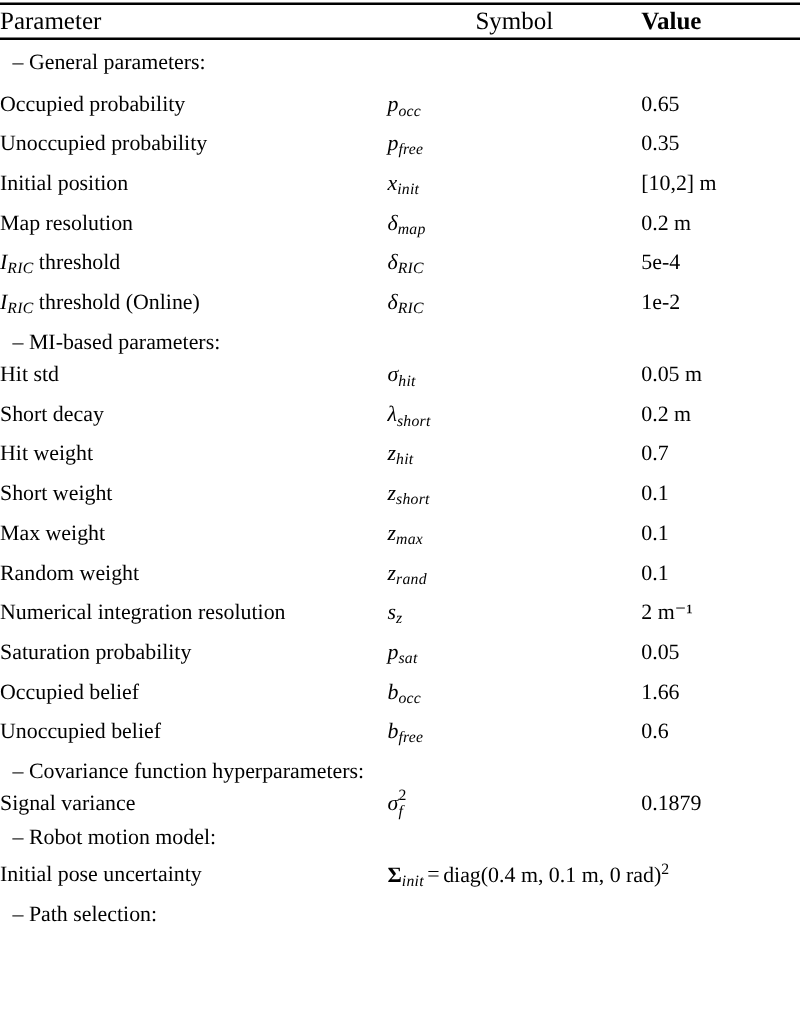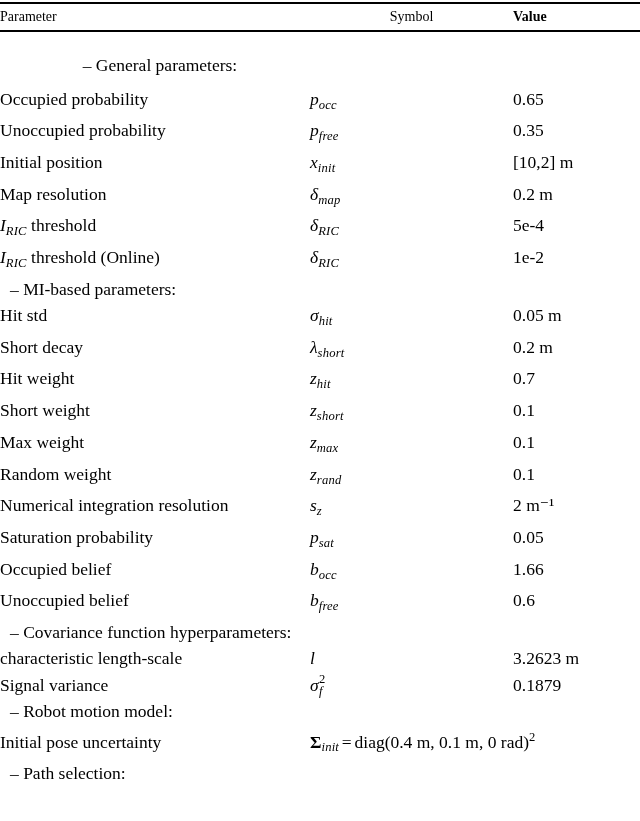--- a/index.html
+++ b/index.html
@@ -53,34 +53,34 @@
     font-weight: normal;
     line-height: 26.2px;
     height: 26.2px;
     white-space: nowrap;
     overflow: visible;
   }
 
   thead th {
     height: 36px;
     line-height: 36px;
-    font-size: 14px;
+    font-size: 20px;
     padding-left: 10px;
   }
   thead th.sym  { padding-left: 0; text-align: center; }
   thead th.val  { padding-left: 0; font-weight: bold; }
 
   tbody td.param { }
   tbody td.sym   { padding-left: 0; margin-left: 16px; }
   tbody td.val   { padding-left: 0; }
 
   tbody tr.section td.param {
     padding-left: 10px;
   }
-  tbody tr.first-row td { padding-top: 20px; height: 34px; text-align: center; }
+  tbody tr.first-row td { padding-top: 4px; height: 34px; }
 
   
   .mi { font-style: italic; }
   .mb { font-weight: bold; font-style: italic; }
   .mbup { font-weight: bold; font-style: normal; }
   .up { font-style: normal; }
   .sub {
     font-style: italic;
     font-size: 0.72em;
     vertical-align: -0.28em;
@@ -254,25 +254,20 @@
         <td class="sym"><span class="mi">b</span><span class="sub">free</span></td>
         <td class="val">0.6</td>
       </tr>
 
       <tr class="section">
         <td class="param">– Covariance function hyperparameters:</td>
         <td class="sym"></td>
         <td class="val"></td>
       </tr>
 
-      <tr>
-        <td class="param">characteristic length-scale</td>
-        <td class="sym"><span class="mi">l</span></td>
-        <td class="val">3.2623 m</td>
-      </tr>
 
       <tr>
         <td class="param">Signal variance</td>
         <td class="sym"><span class="mi">σ</span><span class="supsub"><span class="s-up">2</span><span class="s-dn">f</span></span></td>
         <td class="val">0.1879</td>
       </tr>
 
       <tr class="section">
         <td class="param">– Robot motion model:</td>
         <td class="sym"></td>

